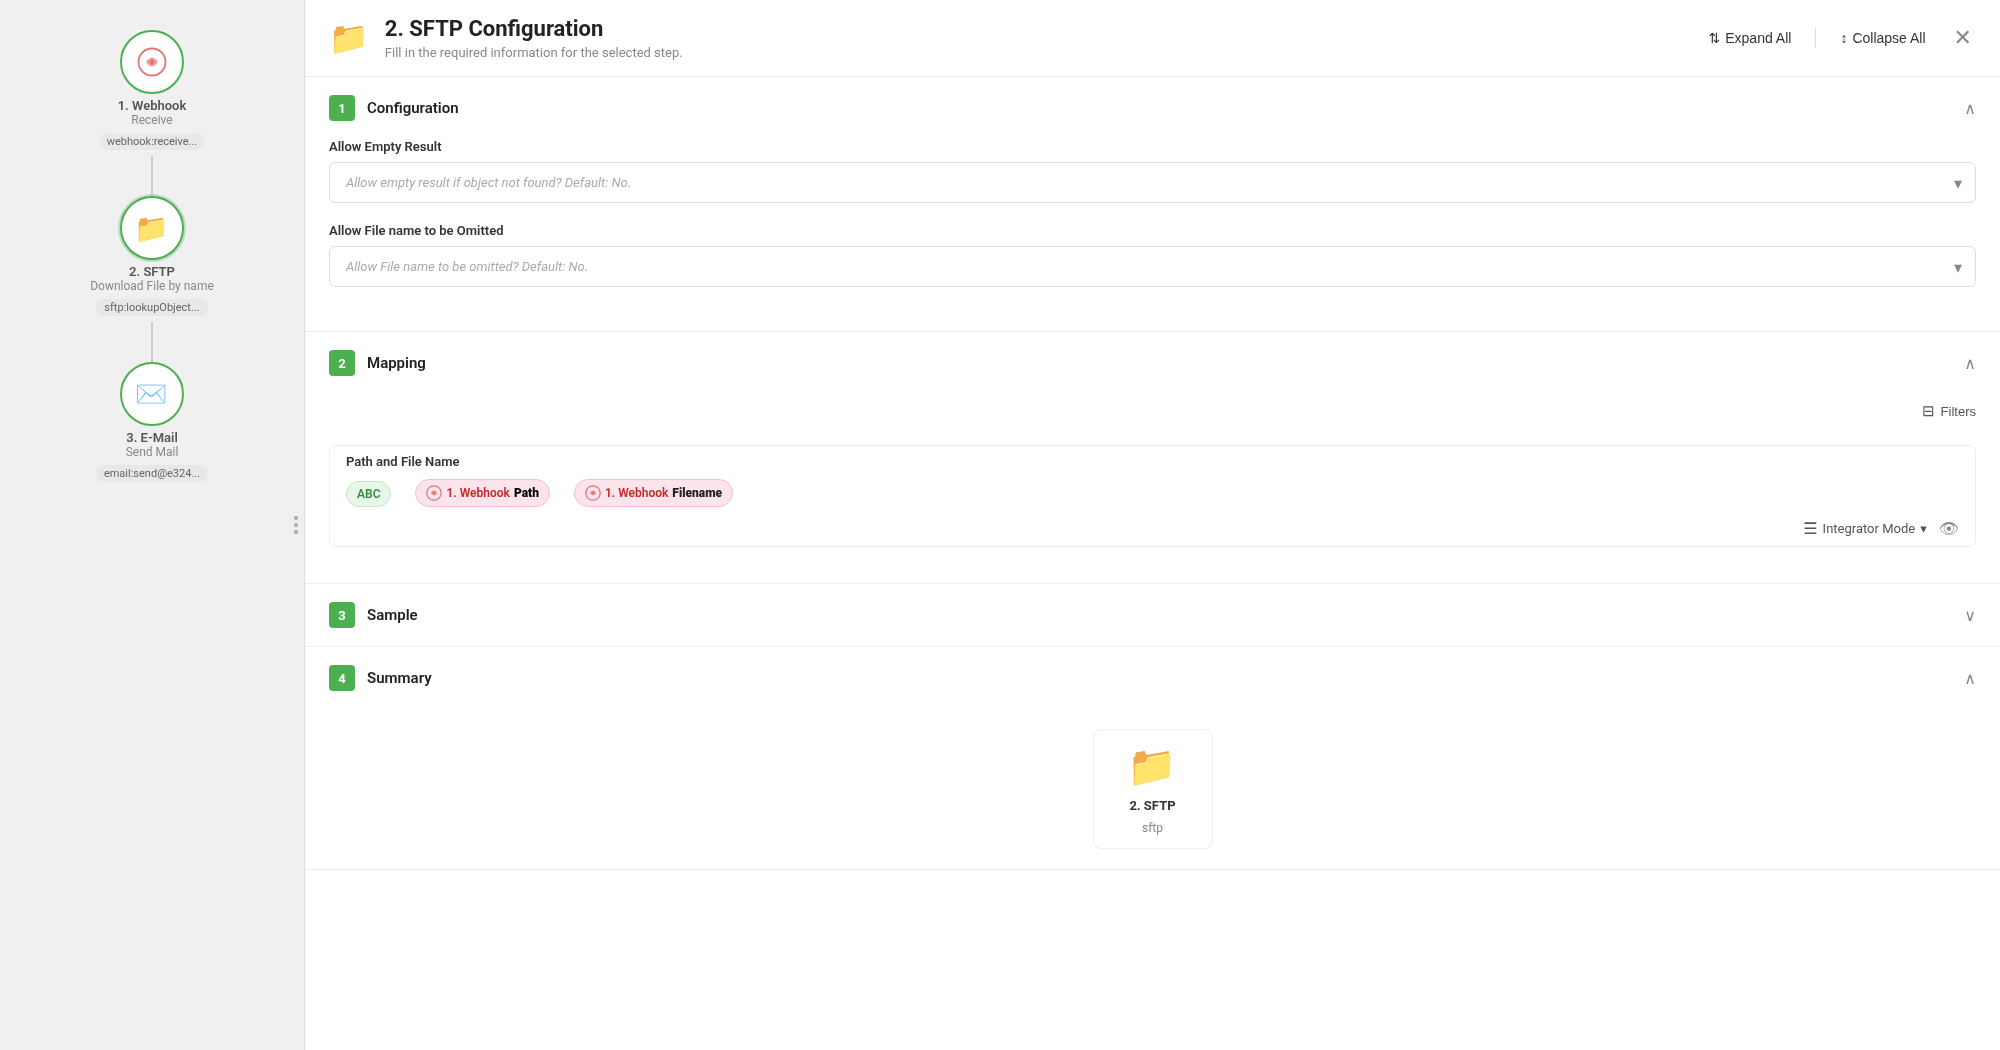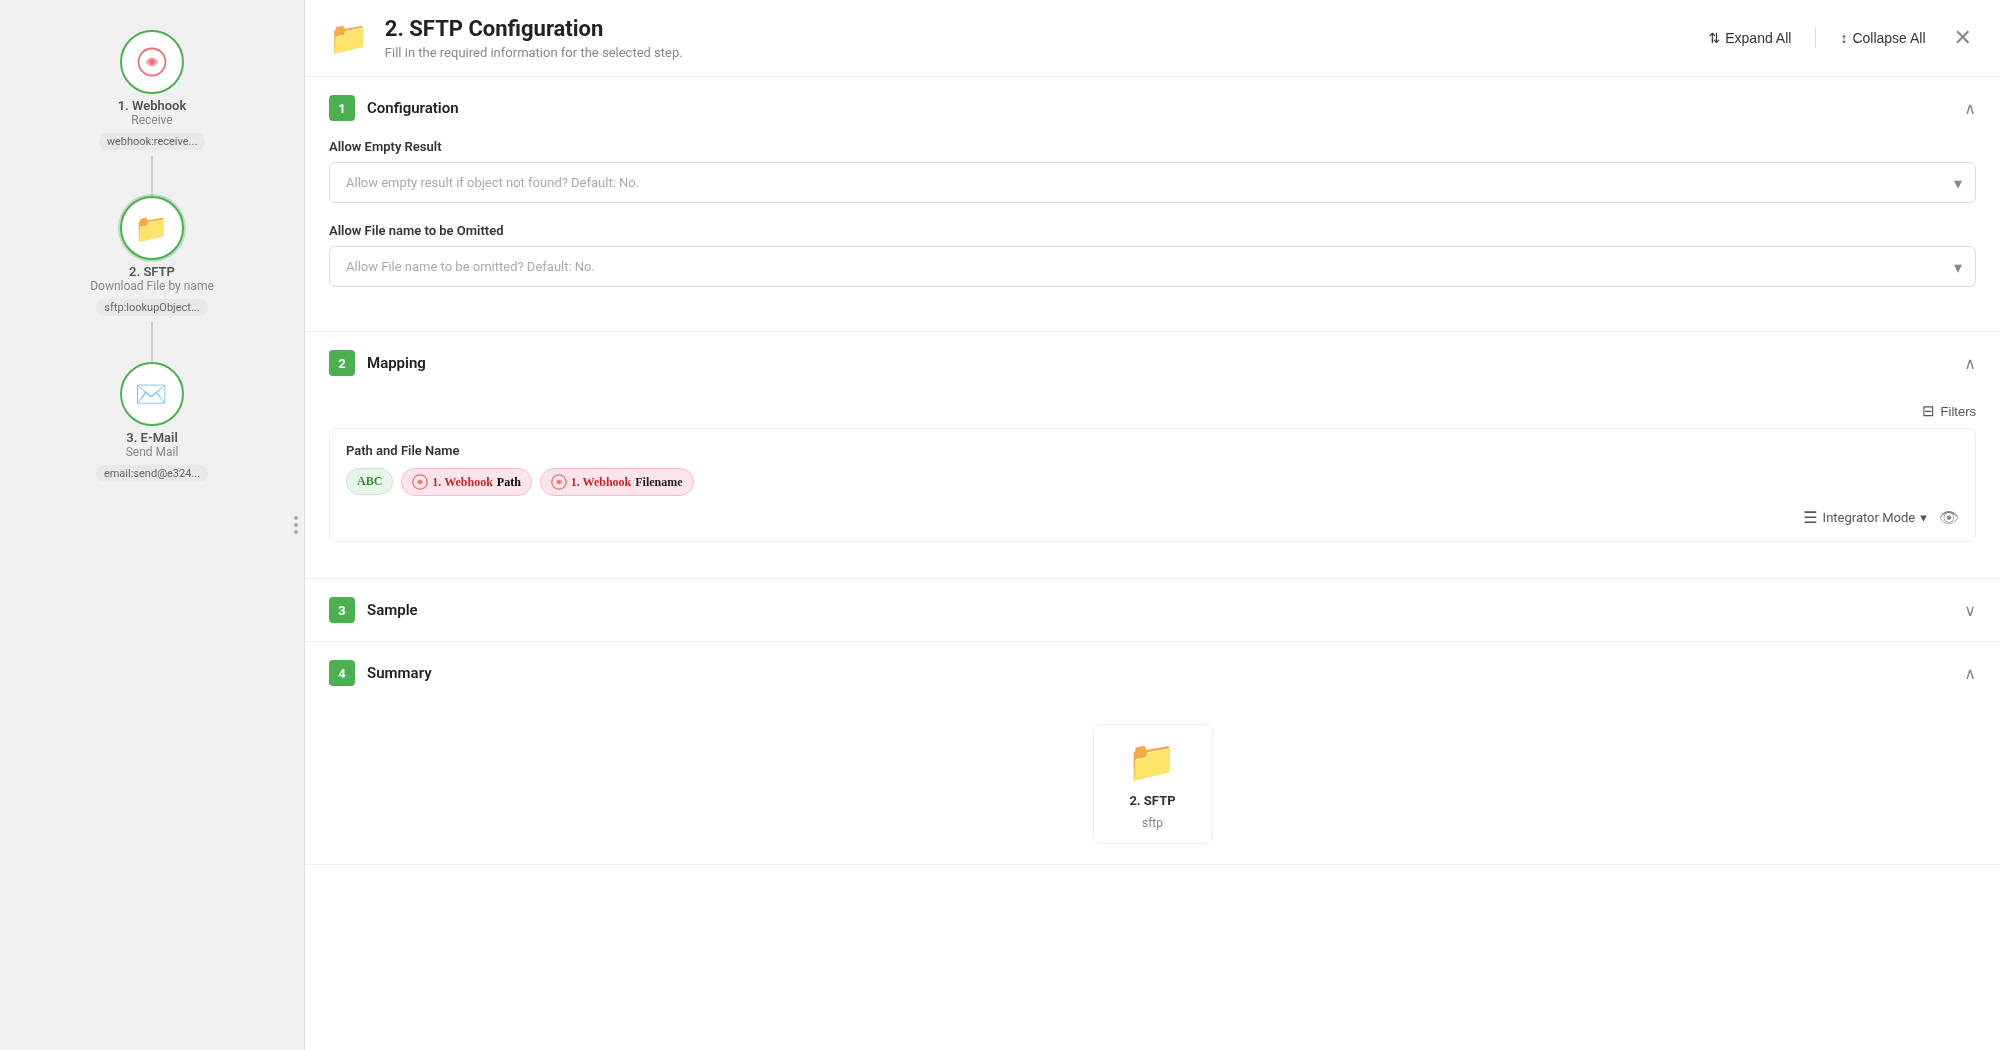--- a/index.html
+++ b/index.html
@@ -212,20 +212,21 @@
     }
     .form-select-display {
       width: 100%;
       padding: 12px 40px 12px 16px;
       border: 1px solid #ddd;
       border-radius: 6px;
       font-size: 13px;
       color: #aaa;
       background: #fff;
       cursor: pointer;
+      font-style: italic;
     }
 
     
     .filters-bar {
       display: flex;
       justify-content: flex-end;
       align-items: center;
       padding: 8px 0;
       gap: 6px;
     }
@@ -235,35 +236,35 @@
       gap: 6px;
       font-size: 13px;
       color: #555;
       cursor: pointer;
       background: none;
       border: none;
     }
     .mapping-row {
       border: 1px solid #eee;
       border-radius: 7px;
-      padding: 14px 16px;
+      padding: 8px 16px;
       margin-bottom: 12px;
+      margin-top: 17px;
     }
     .mapping-row-label {
       font-size: 13px;
       font-weight: 600;
       color: #333;
       margin-bottom: 10px;
     }
     .mapping-chips {
       display: flex;
-      align-items: flex-start;
-      gap: 8px;
+      align-items: flex-end;
+      gap: 24px;
       flex-wrap: wrap;
-      font-family: Liberation Serif, serif;
     }
     .chip {
       display: flex;
       align-items: center;
       gap: 6px;
       padding: 5px 10px;
       border-radius: 20px;
       font-size: 12px;
       font-weight: 600;
       cursor: pointer;

